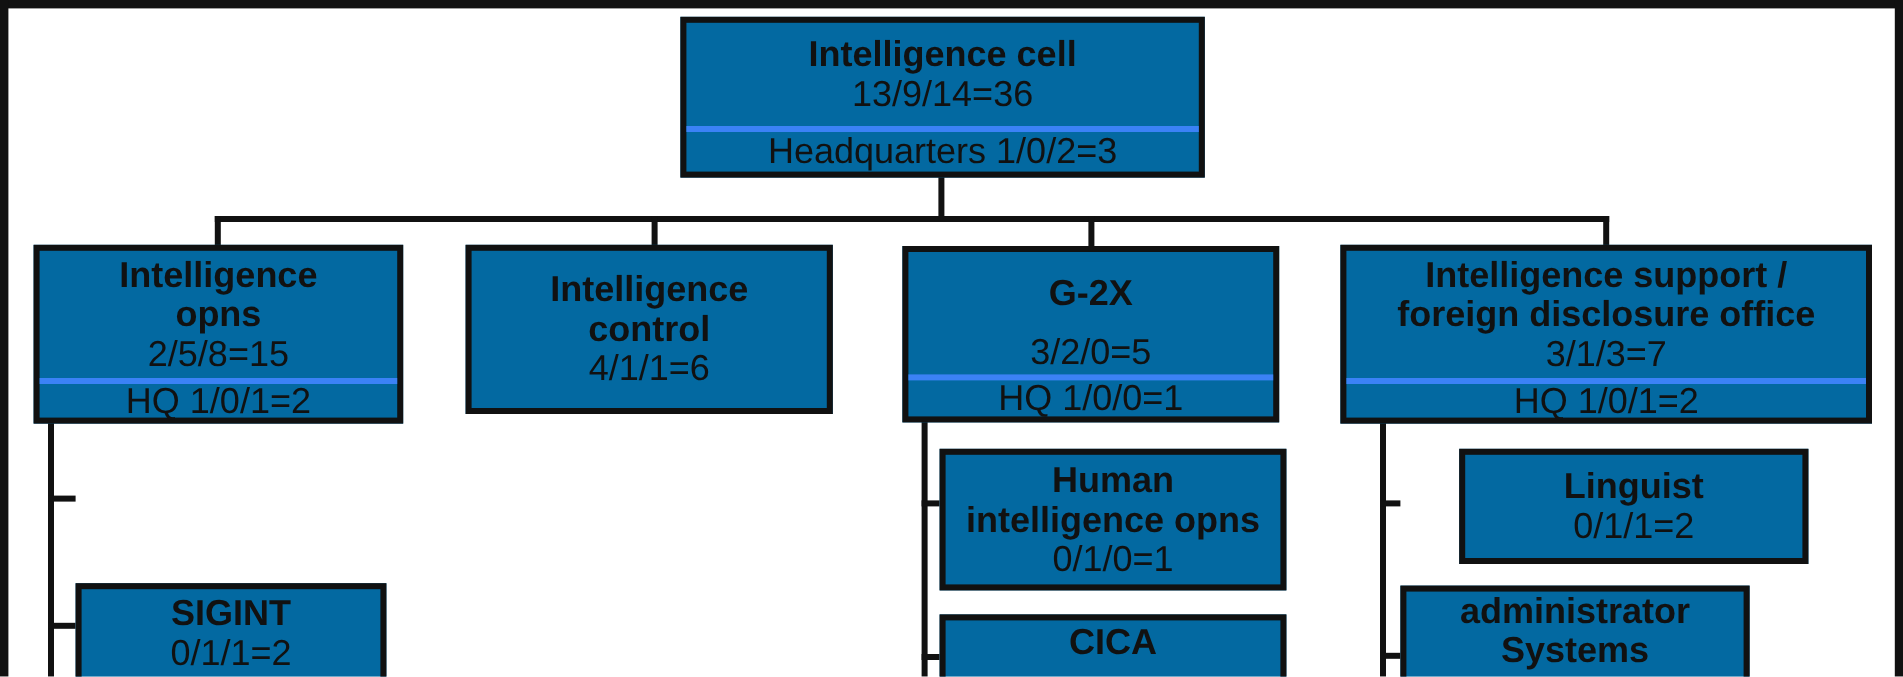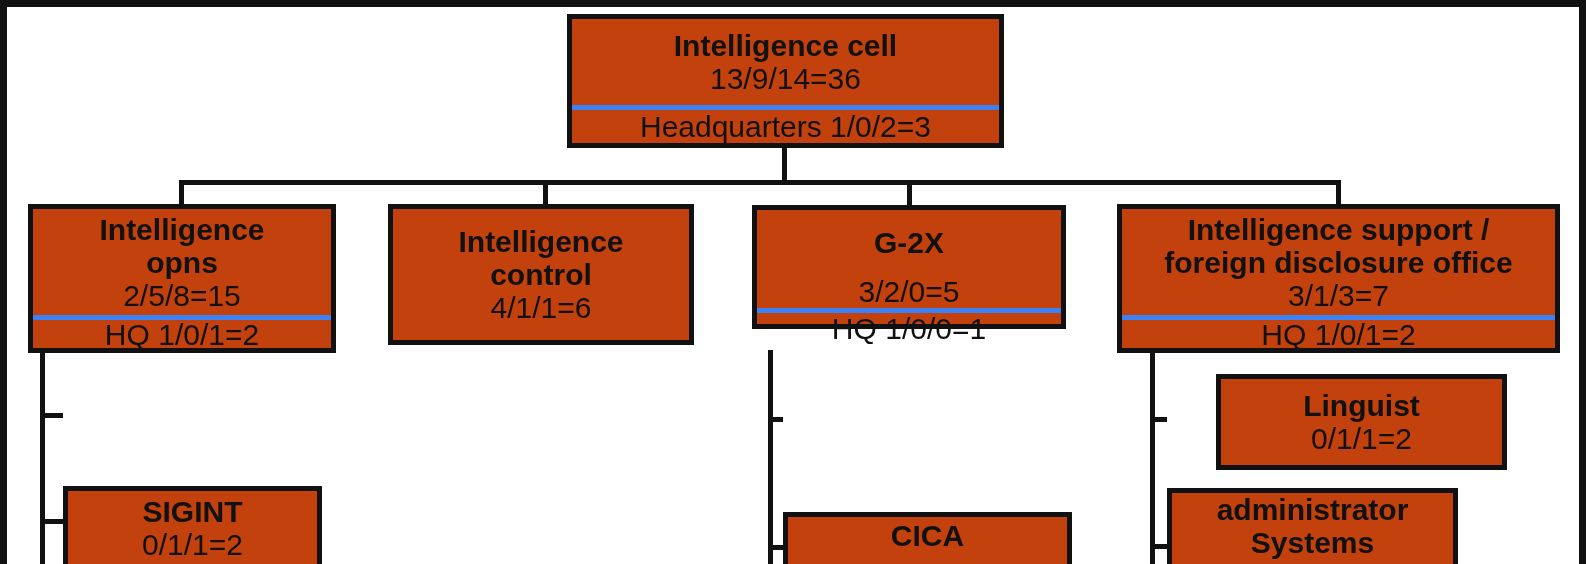--- a/index.html
+++ b/index.html
@@ -3,21 +3,21 @@
 <meta charset="utf-8">
 <style>
   html,body{margin:0;padding:0;background:#fff;}
   .canvas{
     position:relative;width:1586px;height:564px;background:#fff;overflow:hidden;
     font-family:"Liberation Sans",sans-serif;color:#111;
   }
   .frame{position:absolute;background:#111;}
   .line{position:absolute;background:#111;}
   .box{
-    position:absolute;background:#c2410c;border:5px solid #111;box-sizing:border-box;
+    position:absolute;background:#0369a1;border:5px solid #111;box-sizing:border-box;
     display:flex;flex-direction:column;text-align:center;
     font-size:30px;line-height:33px;
   }
   .sec{flex:1;display:flex;flex-direction:column;align-items:center;justify-content:center;}
   .sec.topalign{justify-content:flex-start;}
   .sec.spread{justify-content:center;gap:16px;padding-top:16px;}
   .hq{flex:none;border-top:5px solid #3b82f6;display:flex;align-items:center;justify-content:center;box-sizing:border-box;}
   .t{font-weight:bold;}
 </style>
 </head>
@@ -70,21 +70,21 @@
   </div>
 
   <div class="box" style="left:388px;top:204px;width:306px;height:141px;">
     <div class="sec">
       <div class="t">Intelligence</div>
       <div class="t">control</div>
       <div>4/1/1=6</div>
     </div>
   </div>
 
-  <div class="box" style="left:752px;top:205px;width:314px;height:124px;">
+  <div class="box" style="left:752px;top:205px;width:314px;height:147px;">
     <div class="sec spread">
       <div class="t">G-2X</div>
       <div>3/2/0=5</div>
     </div>
     <div class="hq" style="height:35px;">
       <div>HQ 1/0/0=1</div>
     </div>
   </div>
 
   <div class="box" style="left:1117px;top:204px;width:443px;height:149px;">
@@ -99,20 +99,27 @@
   </div>
 
 
   <div class="box" style="left:63px;top:486px;width:259px;height:84px;">
     <div class="sec">
       <div class="t">SIGINT</div>
       <div>0/1/1=2</div>
     </div>
   </div>
 
+  <div class="box" style="left:783px;top:374px;width:289px;height:118px;">
+    <div class="sec">
+      <div class="t">Human</div>
+      <div class="t">intelligence opns</div>
+      <div>0/1/0=1</div>
+    </div>
+  </div>
 
   <div class="box" style="left:783px;top:512px;width:289px;height:112px;">
     <div class="sec topalign" style="padding-top:2px;">
       <div class="t">CICA</div>
     </div>
   </div>
 
   <div class="box" style="left:1216px;top:374px;width:291px;height:96px;">
     <div class="sec">
       <div class="t">Linguist</div>

